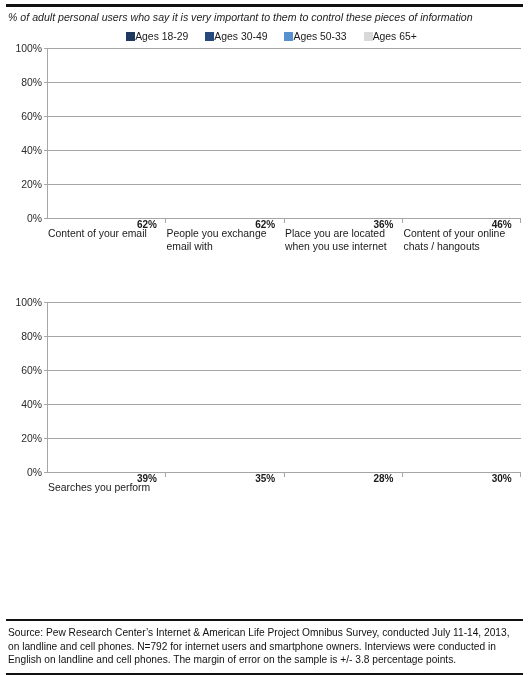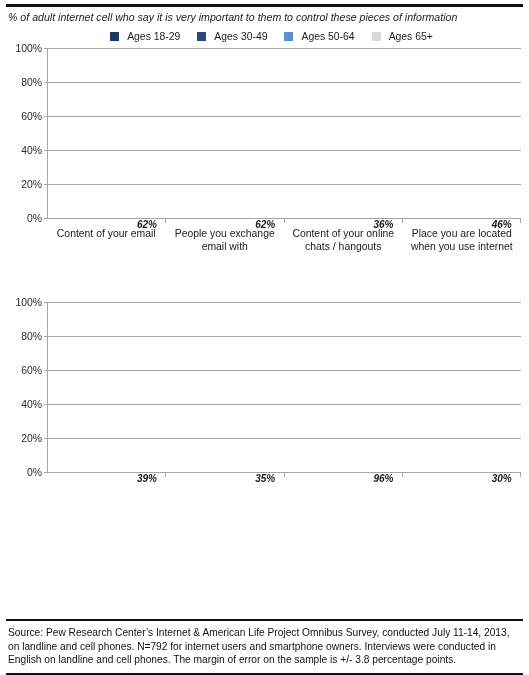--- a/index.html
+++ b/index.html
@@ -49,21 +49,21 @@
     display: flex;
     justify-content: center;
     align-items: center;
     gap: 17px;
     margin-top: 7px;
     padding-left: 14px;
   }
   .legend-item {
     display: flex;
     align-items: center;
-    gap: 8px;
+    gap: 0;
     font-size: 10.4px;
     color: #1a1a1a;
   }
   .legend-swatch {
     width: 9px;
     height: 9px;
     display: inline-block;
   }
 
   
@@ -146,37 +146,36 @@
     top: 2px;
     left: 0;
     right: 0;
     text-align: center;
     font-size: 10px;
     font-weight: bold;
     line-height: 1;
     white-space: nowrap;
   }
   .bar-label.light { color: #ffffff; }
-  .bar-label.dark  { color: #1a1a1a; font-style: italic; }
+  .bar-label.dark  { color: #1a1a1a; }
 
   .axis-line {
     height: 1px;
     background: #A6A6A6;
     margin-left: 43px;
     margin-right: 2px;
   }
   .xlabels {
     display: flex;
     margin-left: 43px;
     margin-right: 2px;
     margin-top: 8px;
   }
   .xlabel {
     flex: 1 1 0;
-    text-align: center;
     font-size: 10.4px;
     line-height: 1.25;
     color: #1a1a1a;
     padding: 0 1px;
     box-sizing: border-box;
   }
 
   
   .footer {
     position: absolute;
@@ -202,34 +201,34 @@
     margin: 0 6px 4px 6px;
   }
 </style>
 </head>
 <body>
 
 <div class="page">
 
   <div class="top-rule"></div>
 
-  <div class="subtitle">% of adult internet cell who say it is very important to them to control these pieces of information</div>
+  <div class="subtitle">% of adult personal users who say it is very important to them to control these pieces of information</div>
 
   <div class="legend" id="legend">
       <div class="legend-item">
         <span class="legend-swatch" style="background: rgb(31, 58, 95);"></span>
         <span>Ages 18-29</span>
       </div>
       <div class="legend-item">
         <span class="legend-swatch" style="background: rgb(40, 73, 124);"></span>
         <span>Ages 30-49</span>
       </div>
       <div class="legend-item">
         <span class="legend-swatch" style="background: rgb(90, 143, 208);"></span>
-        <span>Ages 50-64</span>
+        <span>Ages 50-33</span>
       </div>
       <div class="legend-item">
         <span class="legend-swatch" style="background: rgb(217, 217, 217);"></span>
         <span>Ages 65+</span>
       </div>
     </div>
 
   <div class="chart chart-1" id="chart-0">
       <div class="plot-wrap">
         <div class="gridline" style="top: 100%;"></div>
@@ -338,22 +337,22 @@
                 <div class="bar-label dark">46%</div>
               </div>
             </div>
           </div>
         </div>
       </div>
       <div class="axis-line"></div>
       <div class="xlabels">
         <div class="xlabel">Content of your email</div>
         <div class="xlabel">People you exchange email with</div>
+        <div class="xlabel">Place you are located when you use internet</div>
         <div class="xlabel">Content of your online chats / hangouts</div>
-        <div class="xlabel">Place you are located when you use internet</div>
       </div>
     </div>
   <div class="chart chart-2" id="chart-1">
       <div class="plot-wrap">
         <div class="gridline" style="top: 100%;"></div>
         <div class="ytick-mark" style="top: 100%;"></div>
         <div class="ytick-label" style="top: 100%;">0%</div>
         <div class="gridline" style="top: 80%;"></div>
         <div class="ytick-mark" style="top: 80%;"></div>
         <div class="ytick-label" style="top: 80%;">20%</div>
@@ -425,21 +424,21 @@
                 <div class="bar-label light">45%</div>
               </div>
             </div>
             <div class="bar">
               <div class="bar-fill" style="height: 49%; background: rgb(90, 143, 208);">
                 <div class="bar-label light">49%</div>
               </div>
             </div>
             <div class="bar">
               <div class="bar-fill" style="height: 41%; background: rgb(217, 217, 217);">
-                <div class="bar-label dark">96%</div>
+                <div class="bar-label dark">28%</div>
               </div>
             </div>
           </div>
           <div class="group">
             <div class="bar">
               <div class="bar-fill" style="height: 23%; background: rgb(31, 58, 95);">
                 <div class="bar-label light">23%</div>
               </div>
             </div>
             <div class="bar">
@@ -455,20 +454,21 @@
             <div class="bar">
               <div class="bar-fill" style="height: 30%; background: rgb(217, 217, 217);">
                 <div class="bar-label dark">30%</div>
               </div>
             </div>
           </div>
         </div>
       </div>
       <div class="axis-line"></div>
       <div class="xlabels">
+        <div class="xlabel">Searches you perform</div>
       </div>
     </div>
 
   <div class="footer">
     <div class="footer-rule-top"></div>
     <div class="source">
       <b>Source:</b><span> Pew Research Center’s Internet &amp; American Life Project Omnibus Survey, conducted July 11-14, 2013, on landline and cell phones. N=792 for internet users and smartphone owners. Interviews were conducted in English on landline and cell phones. The margin of error on the sample is +/- 3.8 percentage points.</span>
     </div>
     <div class="footer-rule-bottom"></div>
   </div>

